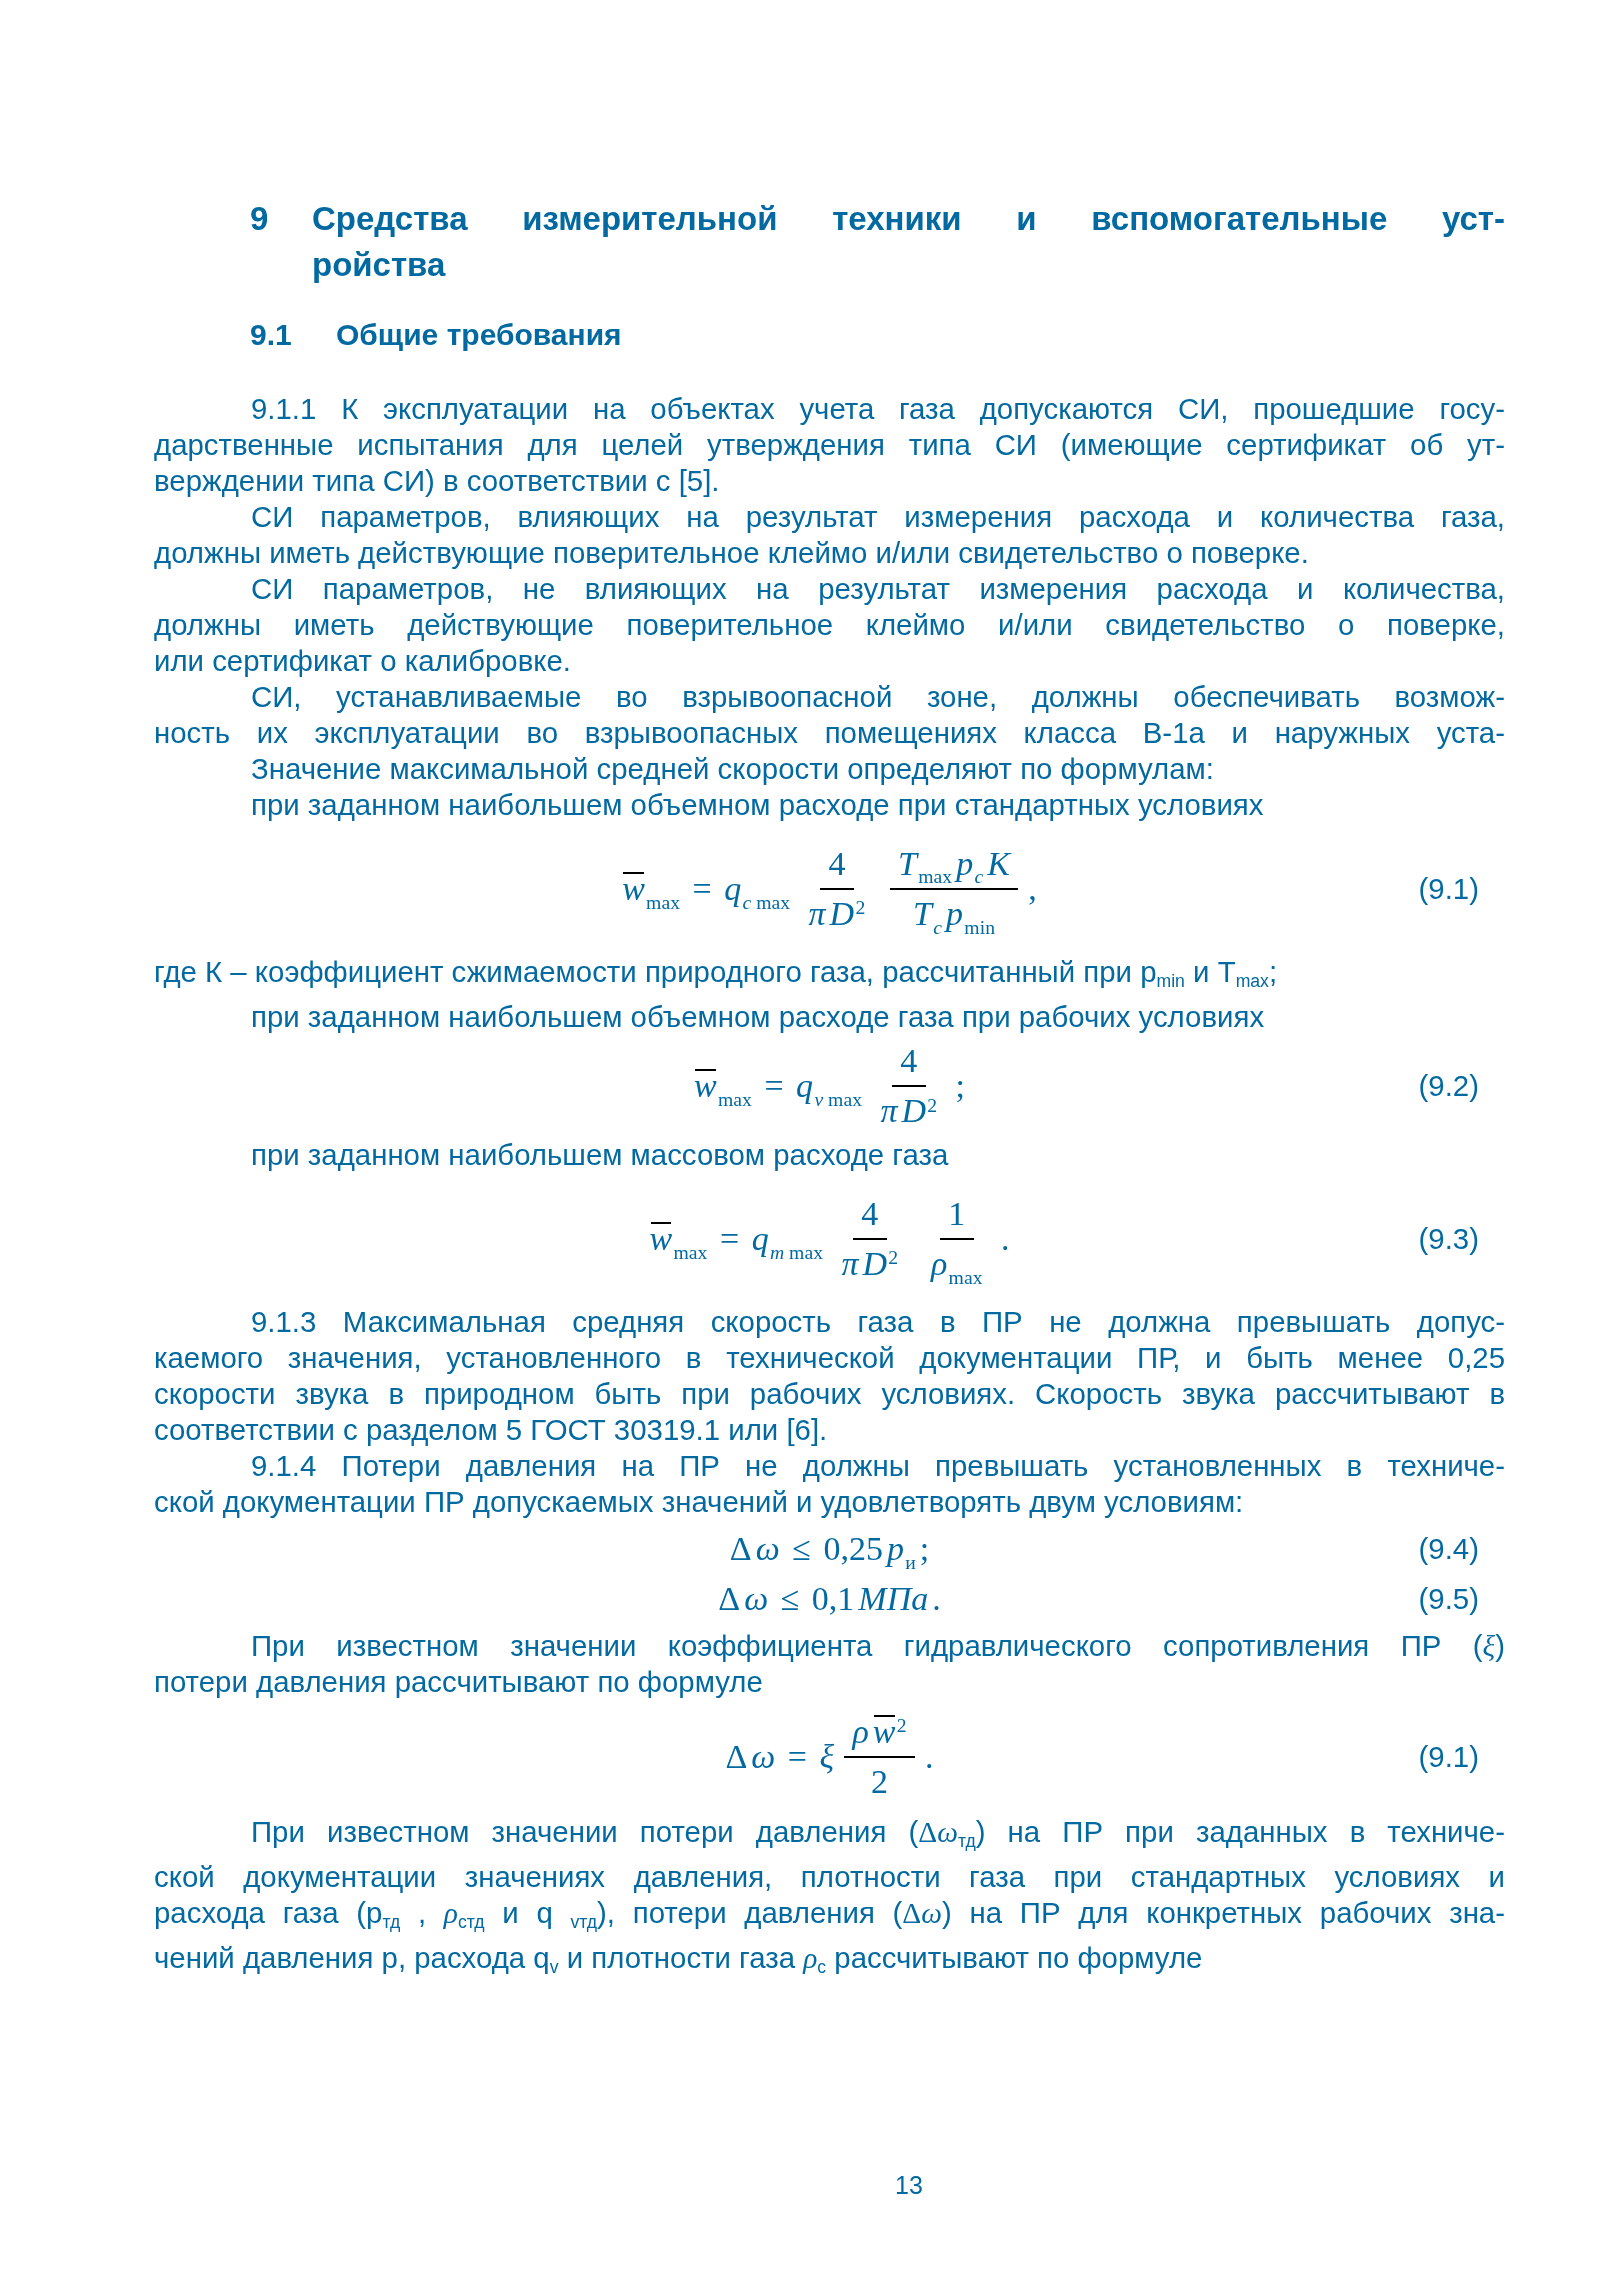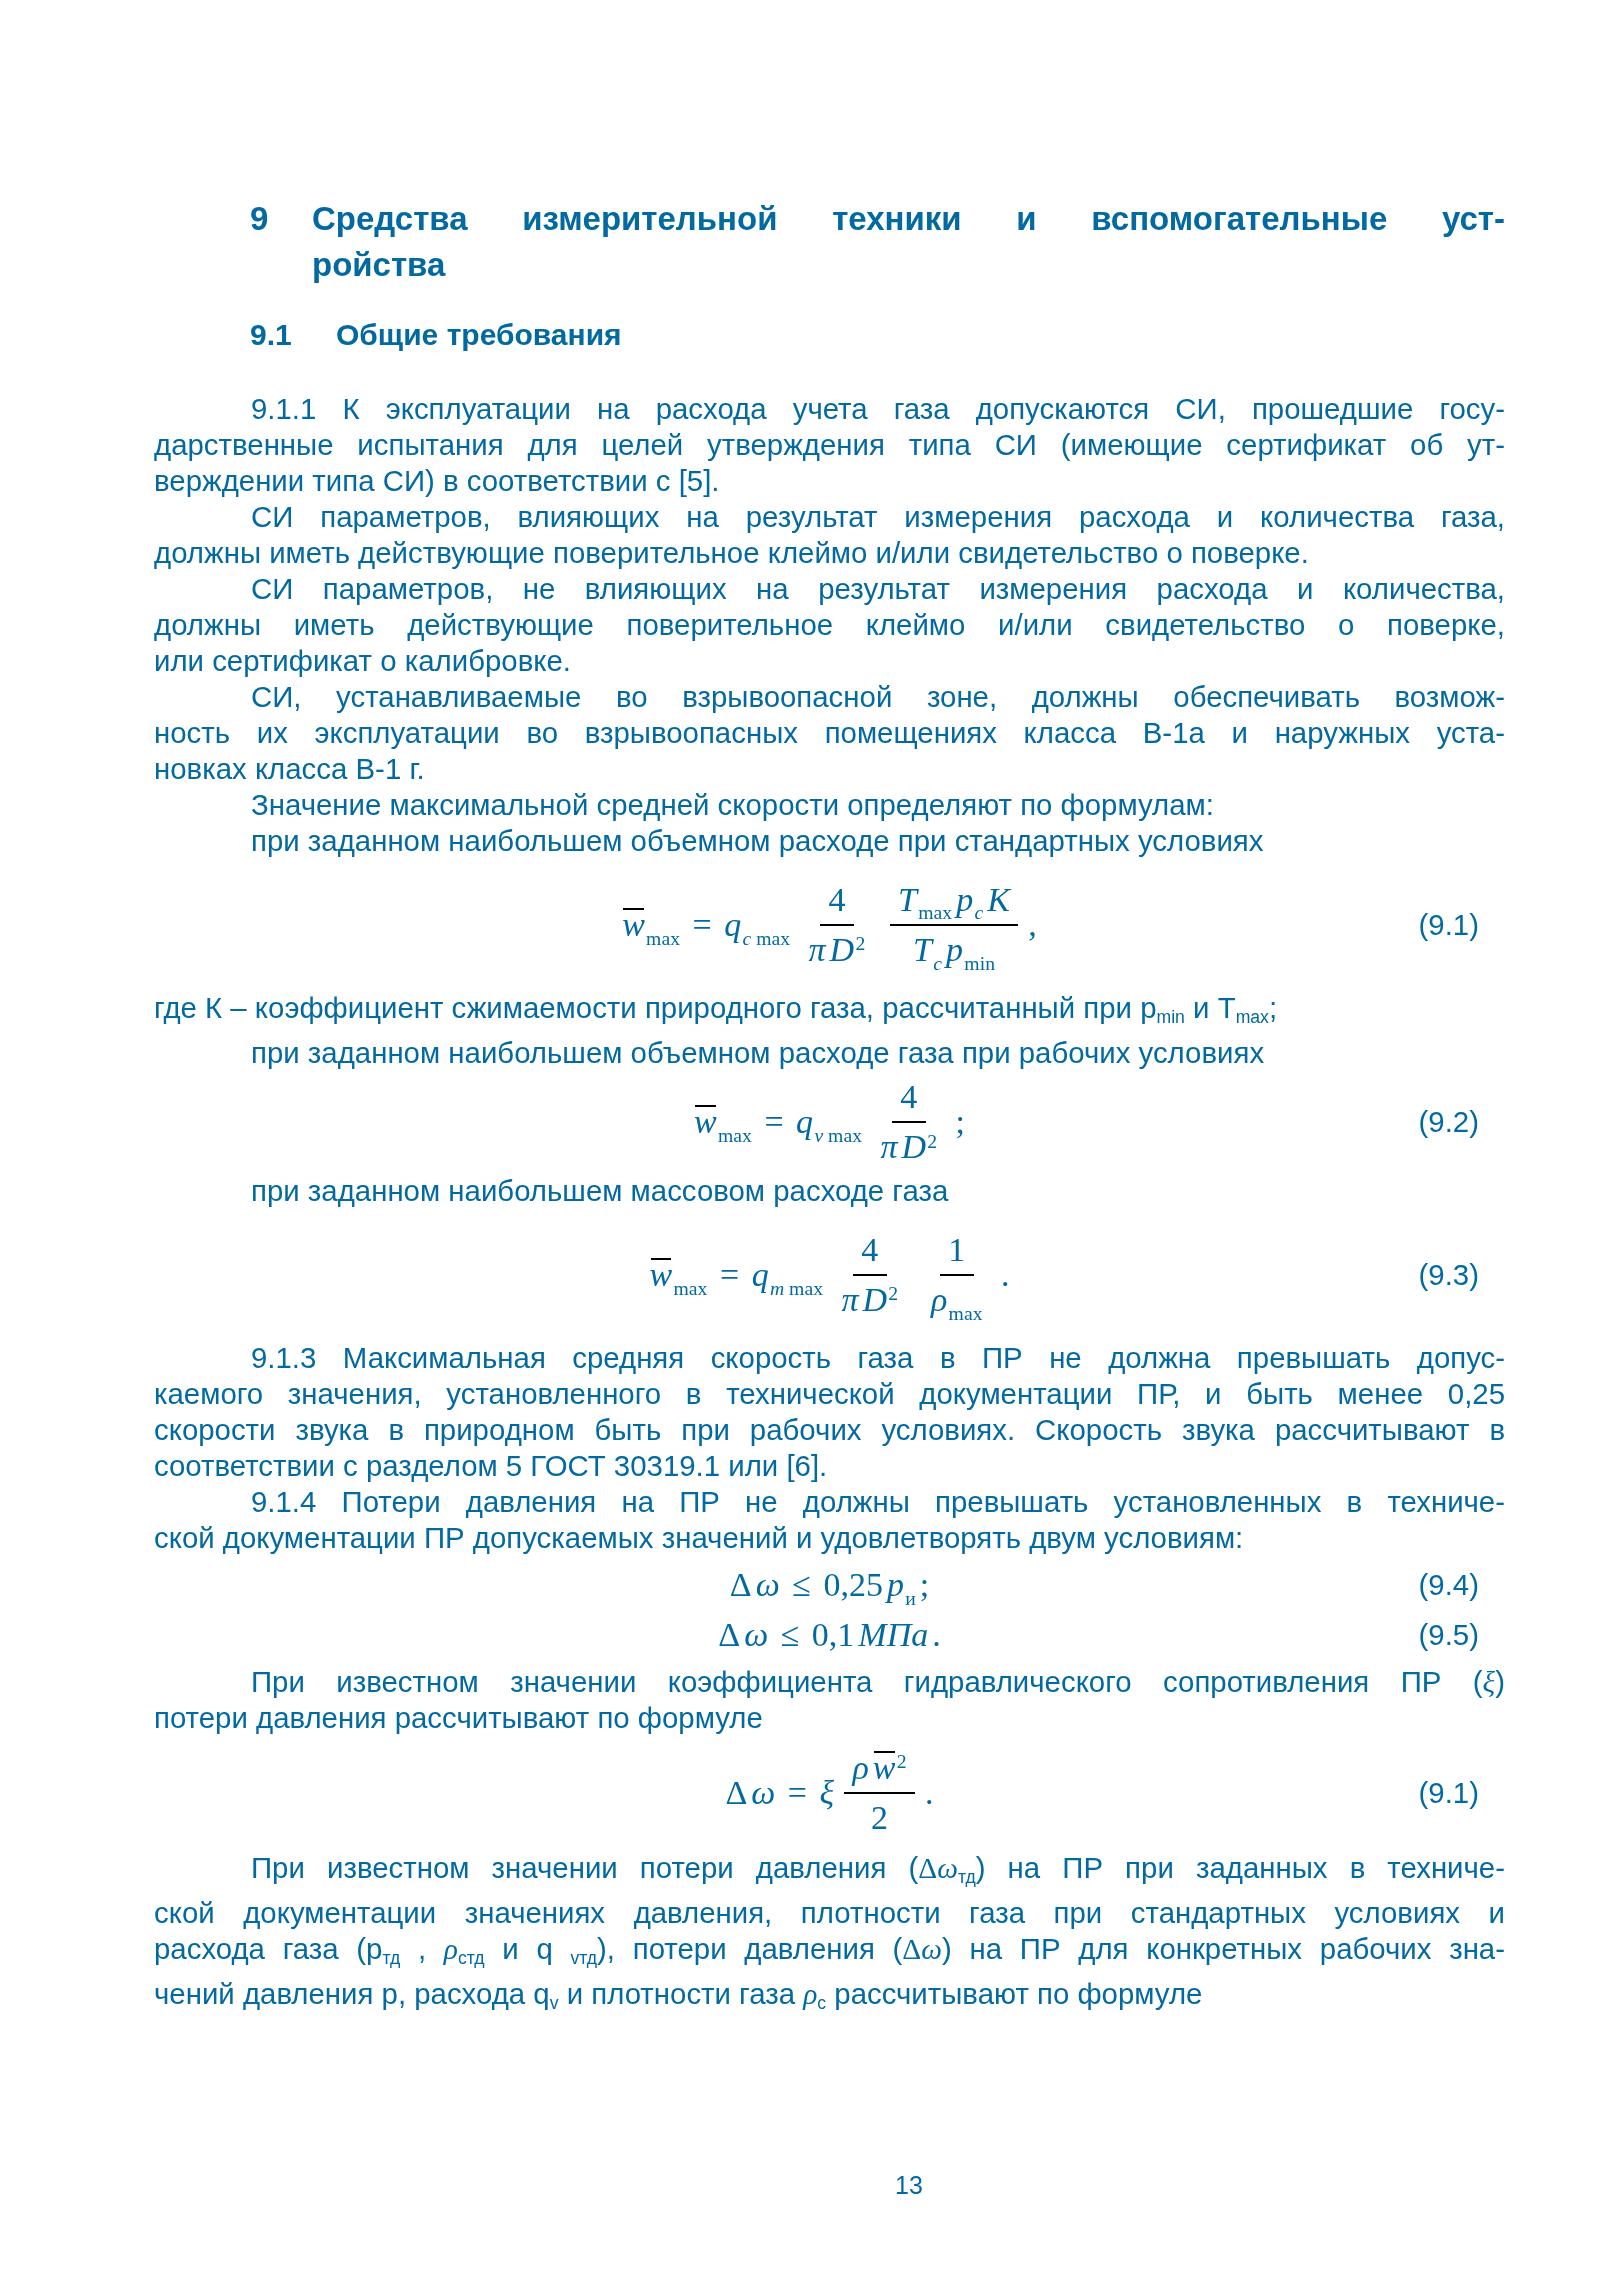--- a/index.html
+++ b/index.html
@@ -49,37 +49,36 @@
 <body>
 
 <div class="page">
   <div class="content" id="doc-content">
       <div class="h1">
         <div class="line jl"><span class="h1num">9</span><span>Средства измерительной техники и вспомогательные уст-</span></div>
         <div class="line ll h1cont"><span>ройства</span></div>
       </div>
       <div class="h2"><span class="h2num">9.1</span><span>Общие требования</span></div>
       <div class="para">
-        <div class="line first jl"><span>9.1.1 К эксплуатации на расхода учета газа допускаются СИ, прошедшие госу-</span></div>
+        <div class="line first jl"><span>9.1.1 К эксплуатации на объектах учета газа допускаются СИ, прошедшие госу-</span></div>
         <div class="line jl"><span>дарственные испытания для целей утверждения типа СИ (имеющие сертификат об ут-</span></div>
         <div class="line ll"><span>верждении типа СИ) в соответствии с [5].</span></div>
       </div>
       <div class="para">
         <div class="line first jl"><span>СИ параметров, влияющих на результат измерения расхода и количества газа,</span></div>
         <div class="line ll"><span>должны иметь действующие поверительное клеймо и/или свидетельство о поверке.</span></div>
       </div>
       <div class="para">
         <div class="line first jl"><span>СИ параметров, не влияющих на результат измерения расхода и количества,</span></div>
         <div class="line jl"><span>должны иметь действующие поверительное клеймо и/или свидетельство о поверке,</span></div>
         <div class="line ll"><span>или сертификат о калибровке.</span></div>
       </div>
       <div class="para">
         <div class="line first jl"><span>СИ, устанавливаемые во взрывоопасной зоне, должны обеспечивать возмож-</span></div>
         <div class="line jl"><span>ность их эксплуатации во взрывоопасных помещениях класса В-1а и наружных уста-</span></div>
-        <div class="line ll"><span>новках класса В-1 г.</span></div>
       </div>
       <div class="para">
       </div>
       <div class="para">
         <div class="line first ll"><span>Значение максимальной средней скорости определяют по формулам:</span></div>
       </div>
       <div class="para">
         <div class="line first ll"><span>при заданном наибольшем объемном расходе при стандартных условиях</span></div>
       </div>
       <div class="frow sz-tall">

